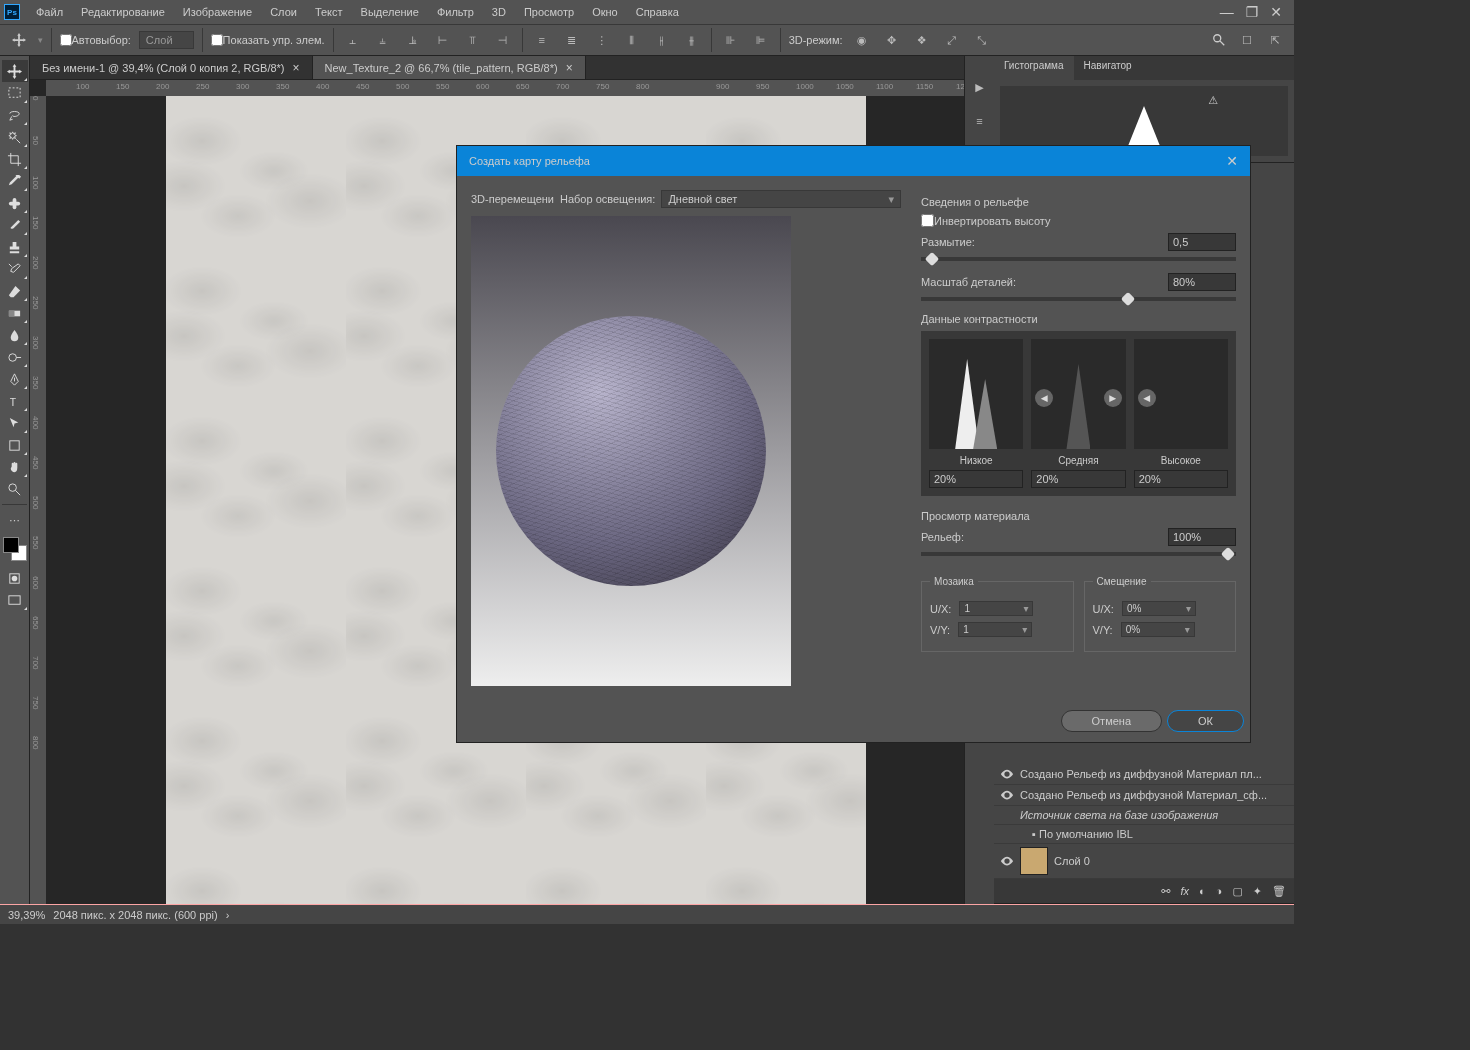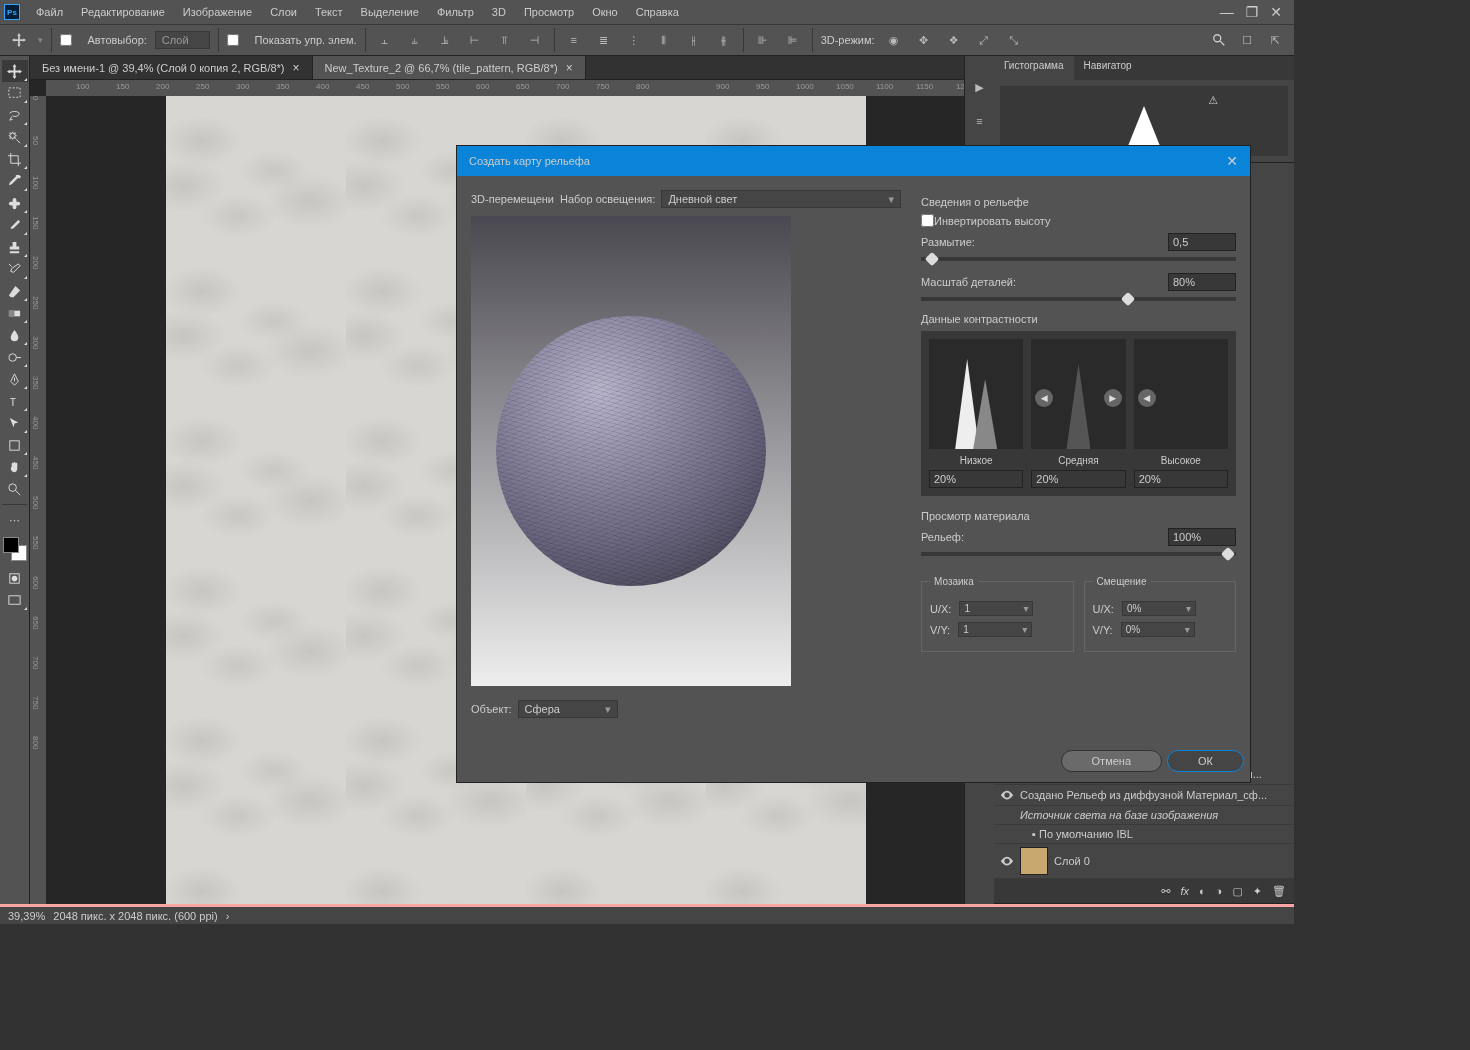--- a/index.html
+++ b/index.html
@@ -4,21 +4,21 @@
 <style>
 *{box-sizing:border-box;margin:0;padding:0;font-family:'Segoe UI',Tahoma,sans-serif;font-size:11px;color:#ccc;user-select:none}
 body{background:#323232;width:1294px;height:924px;overflow:hidden;position:relative}
 .menubar{height:24px;background:#535353;display:flex;align-items:center;padding:0 4px;gap:2px}
 .ps-logo{width:16px;height:16px;background:#001e36;border:1px solid #31a8ff;display:flex;align-items:center;justify-content:center;font-size:8px;font-weight:bold;color:#31a8ff;margin-right:6px}
 .menu-item{padding:4px 8px;cursor:pointer}
 .window-ctrls{margin-left:auto;display:flex;gap:12px;padding-right:8px}
 .window-ctrls span{cursor:pointer;font-size:14px}
 .optbar{height:32px;background:#535353;border-top:1px solid #383838;border-bottom:1px solid #222;display:flex;align-items:center;padding:0 8px;gap:8px}
 .optbar .sep{width:1px;height:24px;background:#383838}
-.optbar label{display:flex;gap:16px}
+.optbar label{display:flex;gap:0}
 .optbar input[type=checkbox]{width:12px;height:12px}
 .opt-select{background:#454545;border:1px solid #383838;padding:2px 20px 2px 6px;color:#999}
 .icon-btn{width:22px;height:22px;display:inline-flex;align-items:center;justify-content:center;color:#bbb;cursor:pointer}
 .icon-btn svg{width:14px;height:14px;fill:currentColor}
 .main{display:flex;height:calc(100% - 56px - 20px)}
 .toolbox{width:30px;background:#535353;border-right:1px solid #222;display:flex;flex-direction:column;padding-top:4px;gap:0}
 .tool{width:26px;height:22px;margin:0 auto;display:flex;align-items:center;justify-content:center;cursor:pointer;position:relative}
 .tool.active{background:#3a3a3a}
 .tool svg{width:15px;height:15px;fill:#ddd}
 .tool .corner{position:absolute;bottom:1px;right:1px;width:0;height:0;border-left:3px solid transparent;border-bottom:3px solid #ddd}
@@ -44,21 +44,21 @@
 .panel-tab.active{background:#454545}
 .panel-body{padding:6px;min-height:60px}
 .histogram-view{height:70px;background:#383838;position:relative;display:flex;align-items:flex-end;justify-content:center}
 .histo-peak{width:40px;height:50px;background:#fff;clip-path:polygon(50% 0,100% 100%,0 100%)}
 .warn-icon{position:absolute;right:70px;top:8px;color:#ccc}
 .layer-list{background:#454545}
 .layer-row{display:flex;align-items:center;padding:3px 6px;gap:6px;border-bottom:1px solid #3a3a3a;font-size:10px}
 .eye{width:14px;height:14px}
 .eye svg{width:14px;height:14px;fill:#ccc}
 .thumb{width:28px;height:28px;background:#888;border:1px solid #222}
-.statusbar{height:20px;background:#454545;border-top:3px solid #fca5a5;display:flex;align-items:center;padding:0 8px;gap:8px;font-size:10px;color:#aaa}
+.statusbar{height:20px;background:#454545;border-top:1px solid #fca5a5;display:flex;align-items:center;padding:0 8px;gap:8px;font-size:10px;color:#aaa}
 
 .modal{position:absolute;left:456px;top:145px;width:795px;background:#535353;border:1px solid #222;z-index:100}
 .modal-title{height:30px;background:#0a84d8;color:#fff;display:flex;align-items:center;padding:0 12px;font-size:12px}
 .modal-title .close{margin-left:auto;cursor:pointer;font-size:14px}
 .modal-body{padding:14px;display:flex;gap:20px}
 .modal-left{width:430px}
 .row{display:flex;align-items:center;gap:6px;margin-bottom:8px}
 .dd{background:#454545;border:1px solid #383838;padding:2px 20px 2px 6px;flex:1;position:relative}
 .dd::after{content:'▾';position:absolute;right:6px;color:#999}
 .preview3d{width:320px;height:470px;background:linear-gradient(#4a4850,#eee);display:flex;align-items:center;justify-content:center;margin-top:6px}
@@ -447,24 +447,20 @@
   <div class="modal-body">
     <div class="modal-left">
       <div class="row">
         <span>3D-перемещени</span>
         <span>Набор освещения:</span>
         <div class="dd">Дневной свет</div>
       </div>
       <div class="preview3d">
         <div class="sphere"></div>
       </div>
-      <div class="row" style="margin-top:14px">
-        <span>Объект:</span>
-        <div class="dd" style="flex:0 0 100px">Сфера</div>
-      </div>
     </div>
     <div class="modal-right">
       <div class="section-title">Сведения о рельефе</div>
       <label style="display:flex;align-items:center">
           <input type="checkbox" style="">
           <span>Инвертировать высоту</span>
         </label>
       <div class="field-row">
           <label>Размытие:</label>
           <input type="text" value="0,5" style="">

